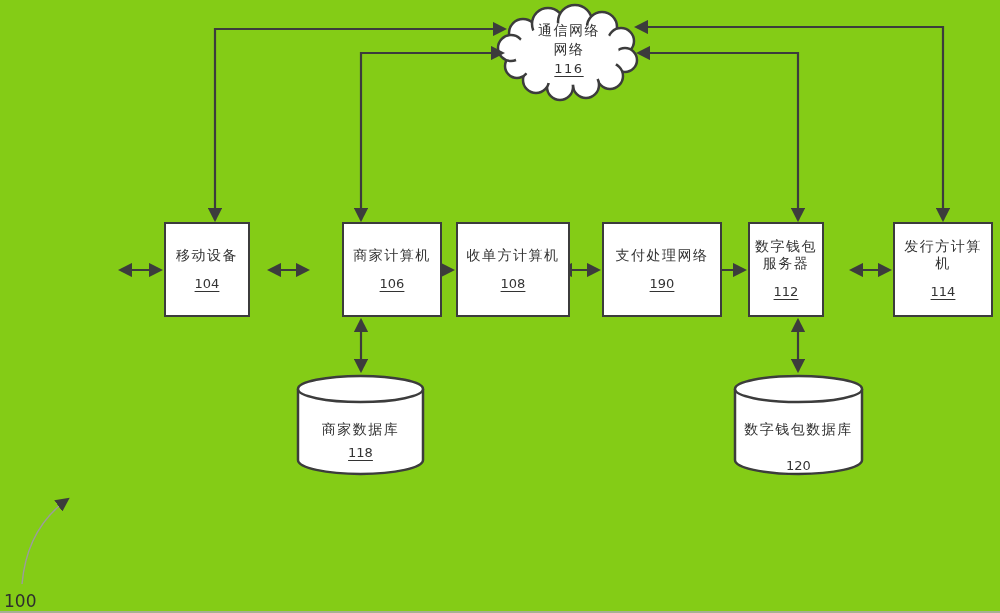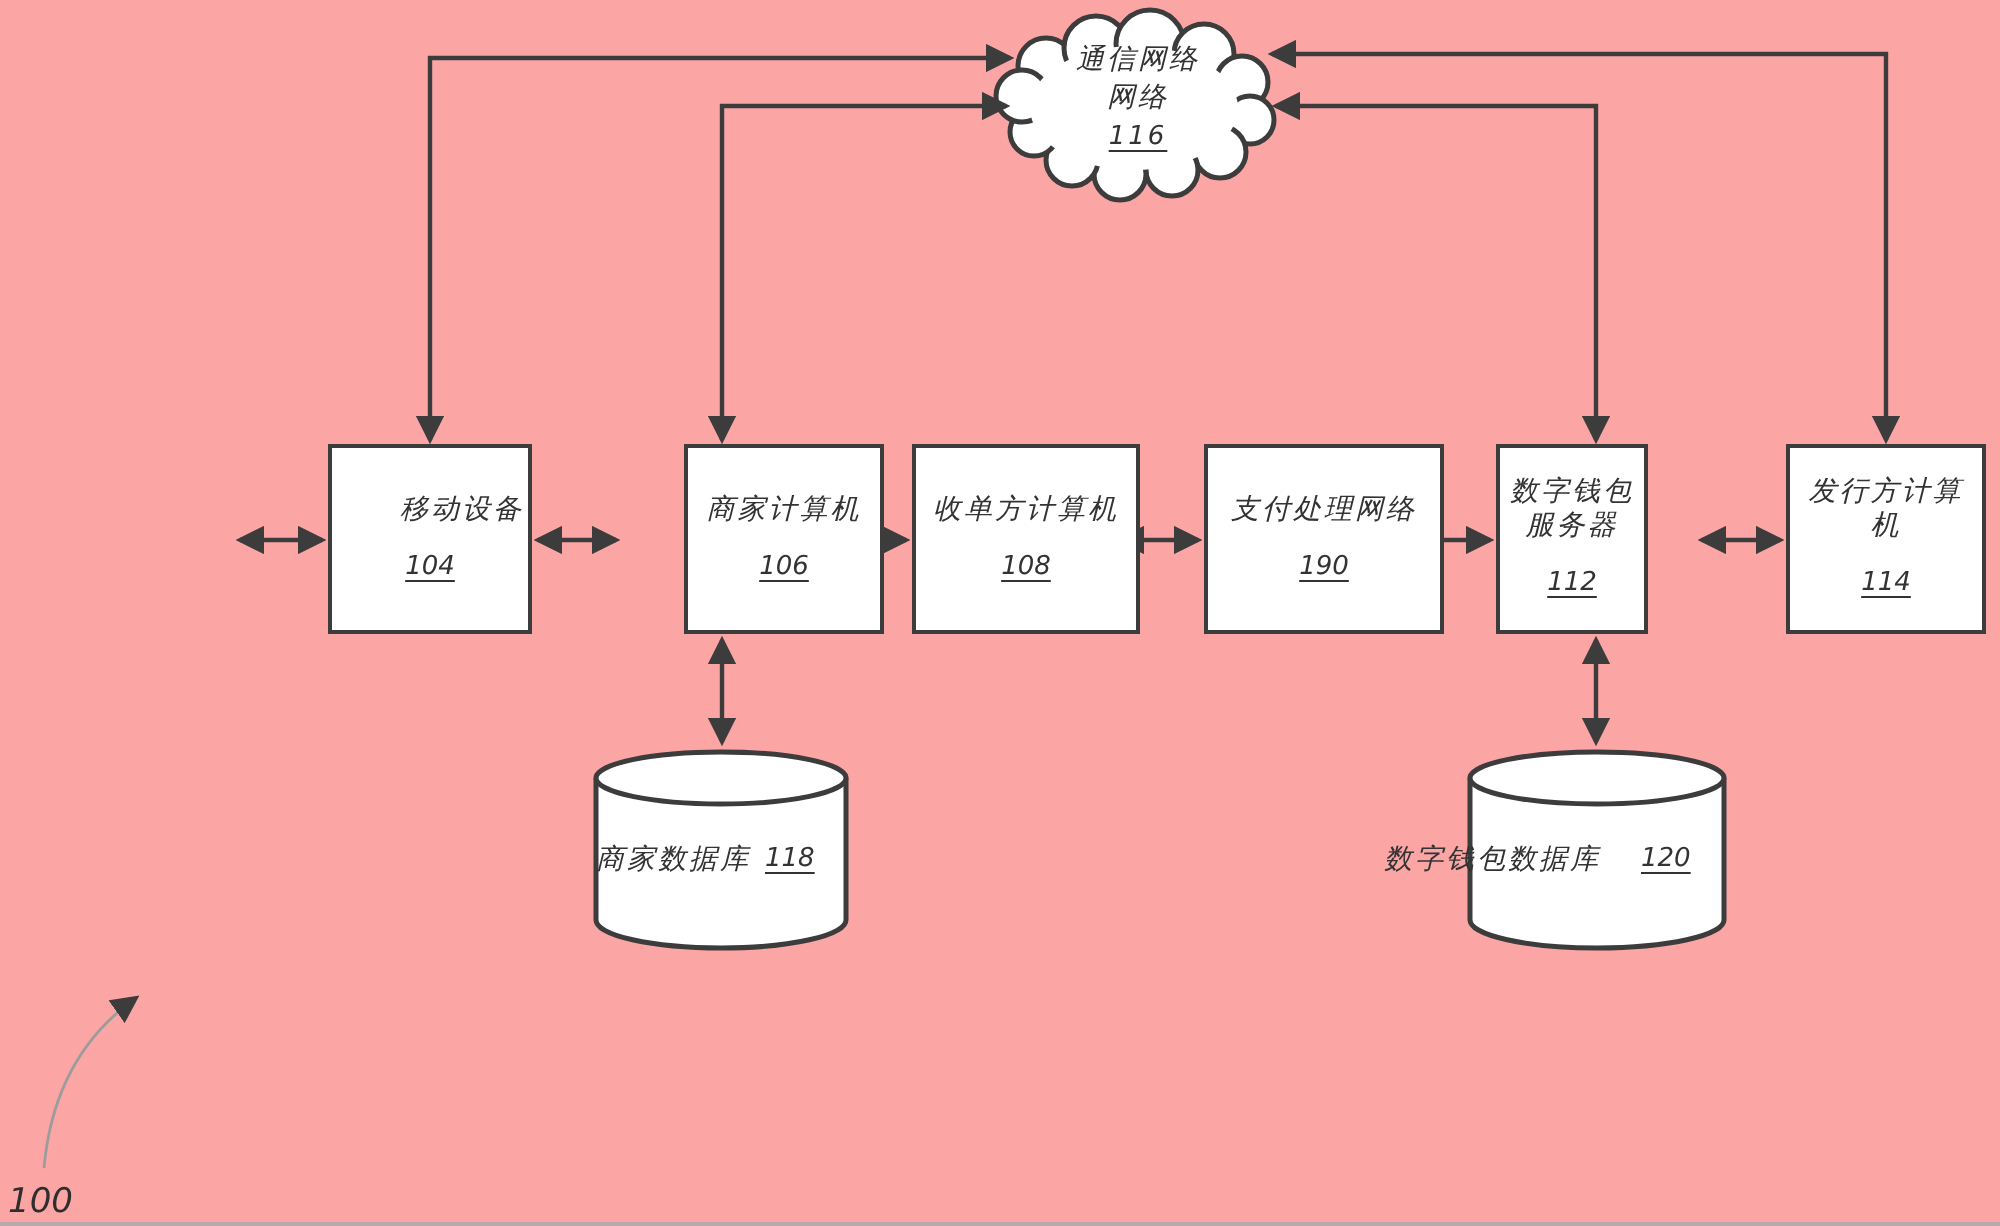--- a/index.html
+++ b/index.html
@@ -1,62 +1,62 @@
 <!DOCTYPE html>
 <html><head>
 <meta charset="utf-8">
 <style>
   html,body{margin:0;padding:0;}
   body{
     width:1000px;height:613px;background:#ffffff;
     font-family:"DejaVu Serif","Liberation Serif",serif;
     color:#333333;overflow:hidden;
   }
-  .stage{position:absolute;left:0;top:0;width:1000px;height:613px;background:#fca5a5;font-style:italic;}
+  .stage{position:absolute;left:0;top:0;width:1000px;height:613px;background:#84cc16;}
   svg.layer{position:absolute;left:0;top:0;}
 
   
   .node{
     position:absolute;top:222px;height:95px;box-sizing:border-box;
     border:2.5px solid #3c3c3c;background:#fff;
     display:flex;flex-direction:column;align-items:center;justify-content:center;
     gap:11px;text-align:center;
   }
   .node .lbl{
     font-size:14px;line-height:17px;letter-spacing:1.5px;
     width:100%;padding:0 2px;box-sizing:border-box;
   }
   .ref{
     font-family:"DejaVu Sans","Liberation Sans",sans-serif;
     font-size:13px;line-height:18px;
     text-decoration:underline;text-underline-offset:3px;
   }
   .n0{left:14px;width:103px;}
-  .n1{left:164px;width:102px;text-align:right;}
+  .n1{left:164px;width:86px;}
   .n2{left:311px;width:100px;margin-left:31px;}
   .n3{left:456px;width:114px;}
   .n4{left:602px;width:120px;}
   .n5{left:748px;width:76px;}
   .n6{left:893px;width:100px;}
 
   
   .cloud-text{
     position:absolute;left:505px;top:21px;width:128px;
     text-align:center;font-size:14px;line-height:19px;letter-spacing:1.5px;
   }
   .cloud-text .ref{display:inline-block;margin-top:1px;}
 
   
   .dbtext{
     position:absolute;width:125px;text-align:center;
-    display:flex;flex-direction:row;gap:7px;align-items:center;
+    display:flex;flex-direction:column;gap:7px;align-items:center;
   }
   .dbtext .lbl{font-size:14px;line-height:16px;letter-spacing:1.5px;white-space:nowrap;}
   .db0{left:298px;top:421px;}
-  .db1{left:692px;top:421px;gap:20px;}
+  .db1{left:736px;top:421px;gap:20px;}
 
   
   .fig-ref{
     position:absolute;left:4px;top:591px;
     font-family:"DejaVu Sans","Liberation Sans",sans-serif;
     font-size:17px;color:#2e2e2e;
   }
 
   .scan-edge{position:absolute;left:0;top:611px;width:1000px;height:1.5px;background:#aaaaaa;opacity:.85;}
 </style>

